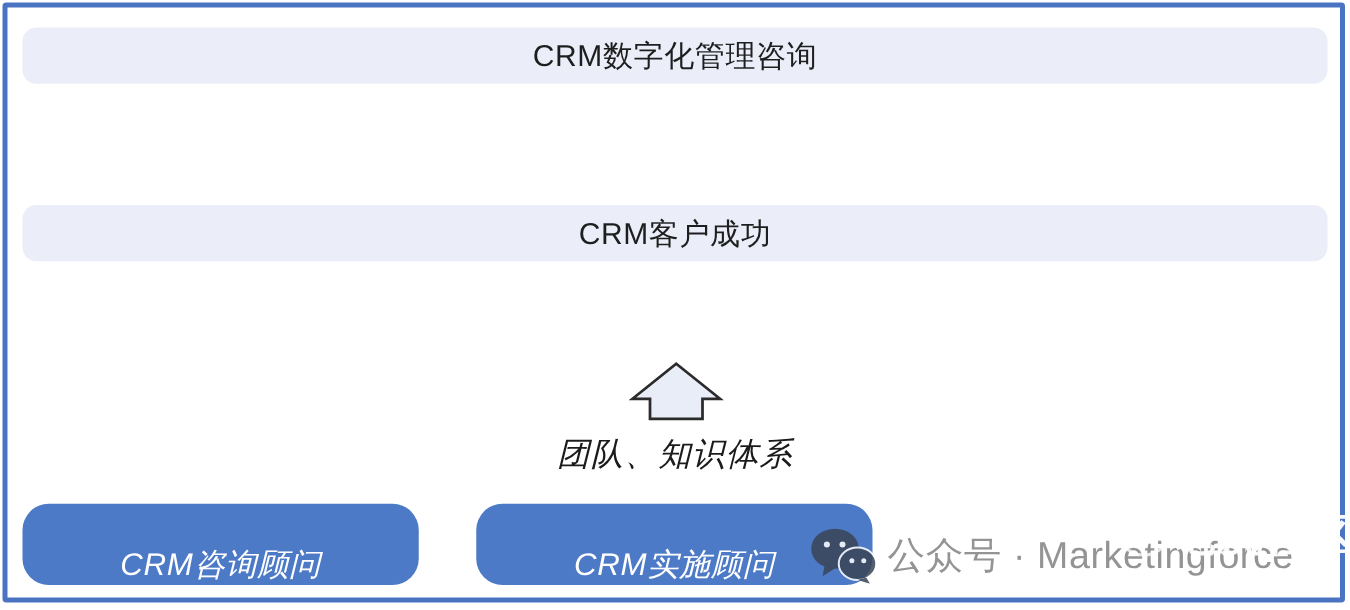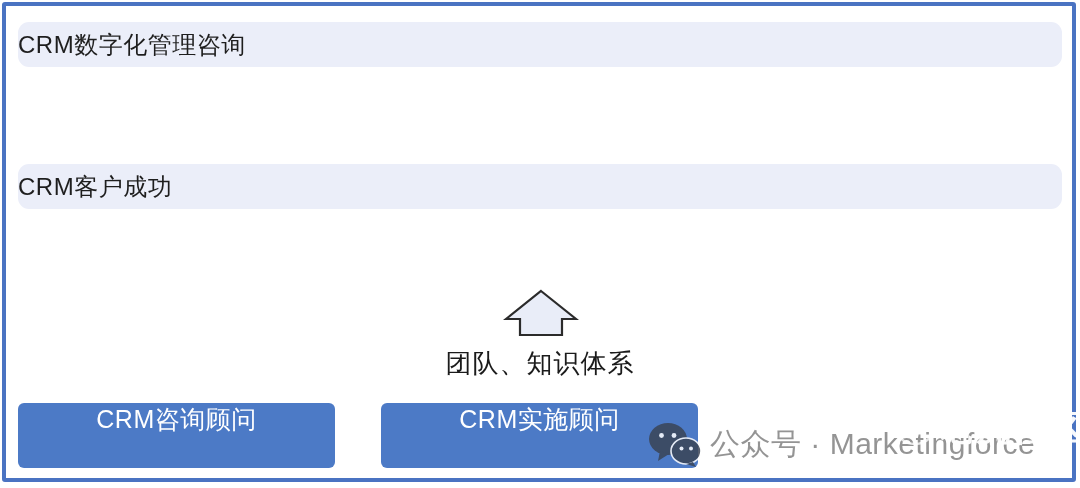--- a/index.html
+++ b/index.html
@@ -10,42 +10,42 @@
 
   .frame {
     position: absolute; left: 2px; top: 2px; right: 4px; bottom: 6px;
     border: 4px solid #4a73c2; border-radius: 3px; pointer-events: none;
   }
 
   
   .layer-row {
     position: absolute; left: 18px; width: 1044px; height: 45px;
     background: #ebeef9; border-radius: 11px;
-    display: flex; align-items: center; justify-content: flex-start;
+    display: flex; align-items: center; justify-content: center;
     color: #1e1e1e; font-size: 24px; letter-spacing: 0.5px;
   }
   .row1 { top: 22px; }
   .row2 { top: 93px; }
   .row3 { top: 164px; }
   .row4 { top: 235px; }
 
   
   .up-arrow { position: absolute; left: 503px; top: 289px; width: 76px; height: 48px; }
 
   .foundation-label {
     position: absolute; left: 0; top: 346px; width: 1080px;
-    text-align: center; font-size: 26px; color: #1b1b1b; letter-spacing: 1px;
+    text-align: center; font-size: 26px; color: #1b1b1b; letter-spacing: 1px; font-style: italic;
   }
 
   
   .role-box {
     position: absolute; top: 403px; width: 317px; height: 65px;
-    background: #4c7ac6; border-radius: 6px;
-    display: flex; align-items: flex-start; justify-content: center;
-    color: #ffffff; font-size: 25px; letter-spacing: 0.5px;
+    background: #4c7ac6; border-radius: 21px;
+    display: flex; align-items: flex-end; justify-content: center;
+    color: #ffffff; font-size: 25px; letter-spacing: 0.5px; font-style: italic;
   }
   .role1 { left: 18px; }
   .role2 { left: 381px; }
   .role3 { left: 745px; }
 
   
   .wm-gray {
     position: absolute; left: 648px; top: 420px; height: 48px;
     display: flex; align-items: center; z-index: 5;
   }

